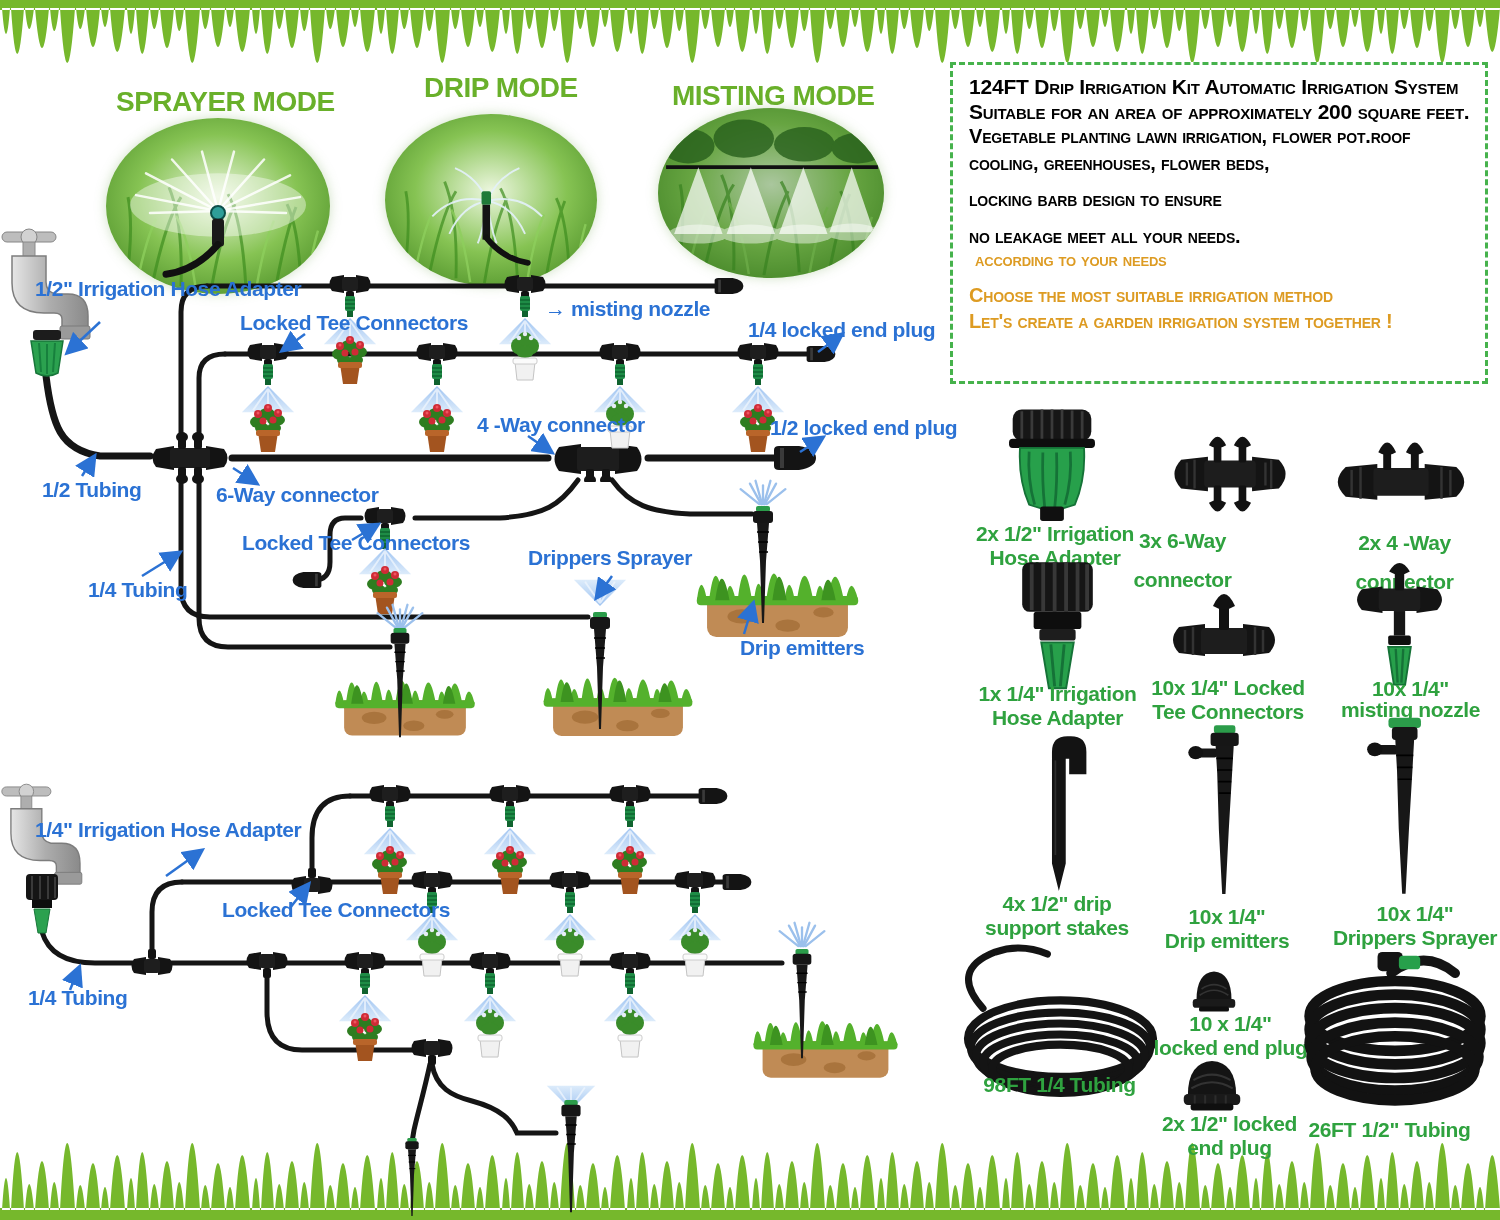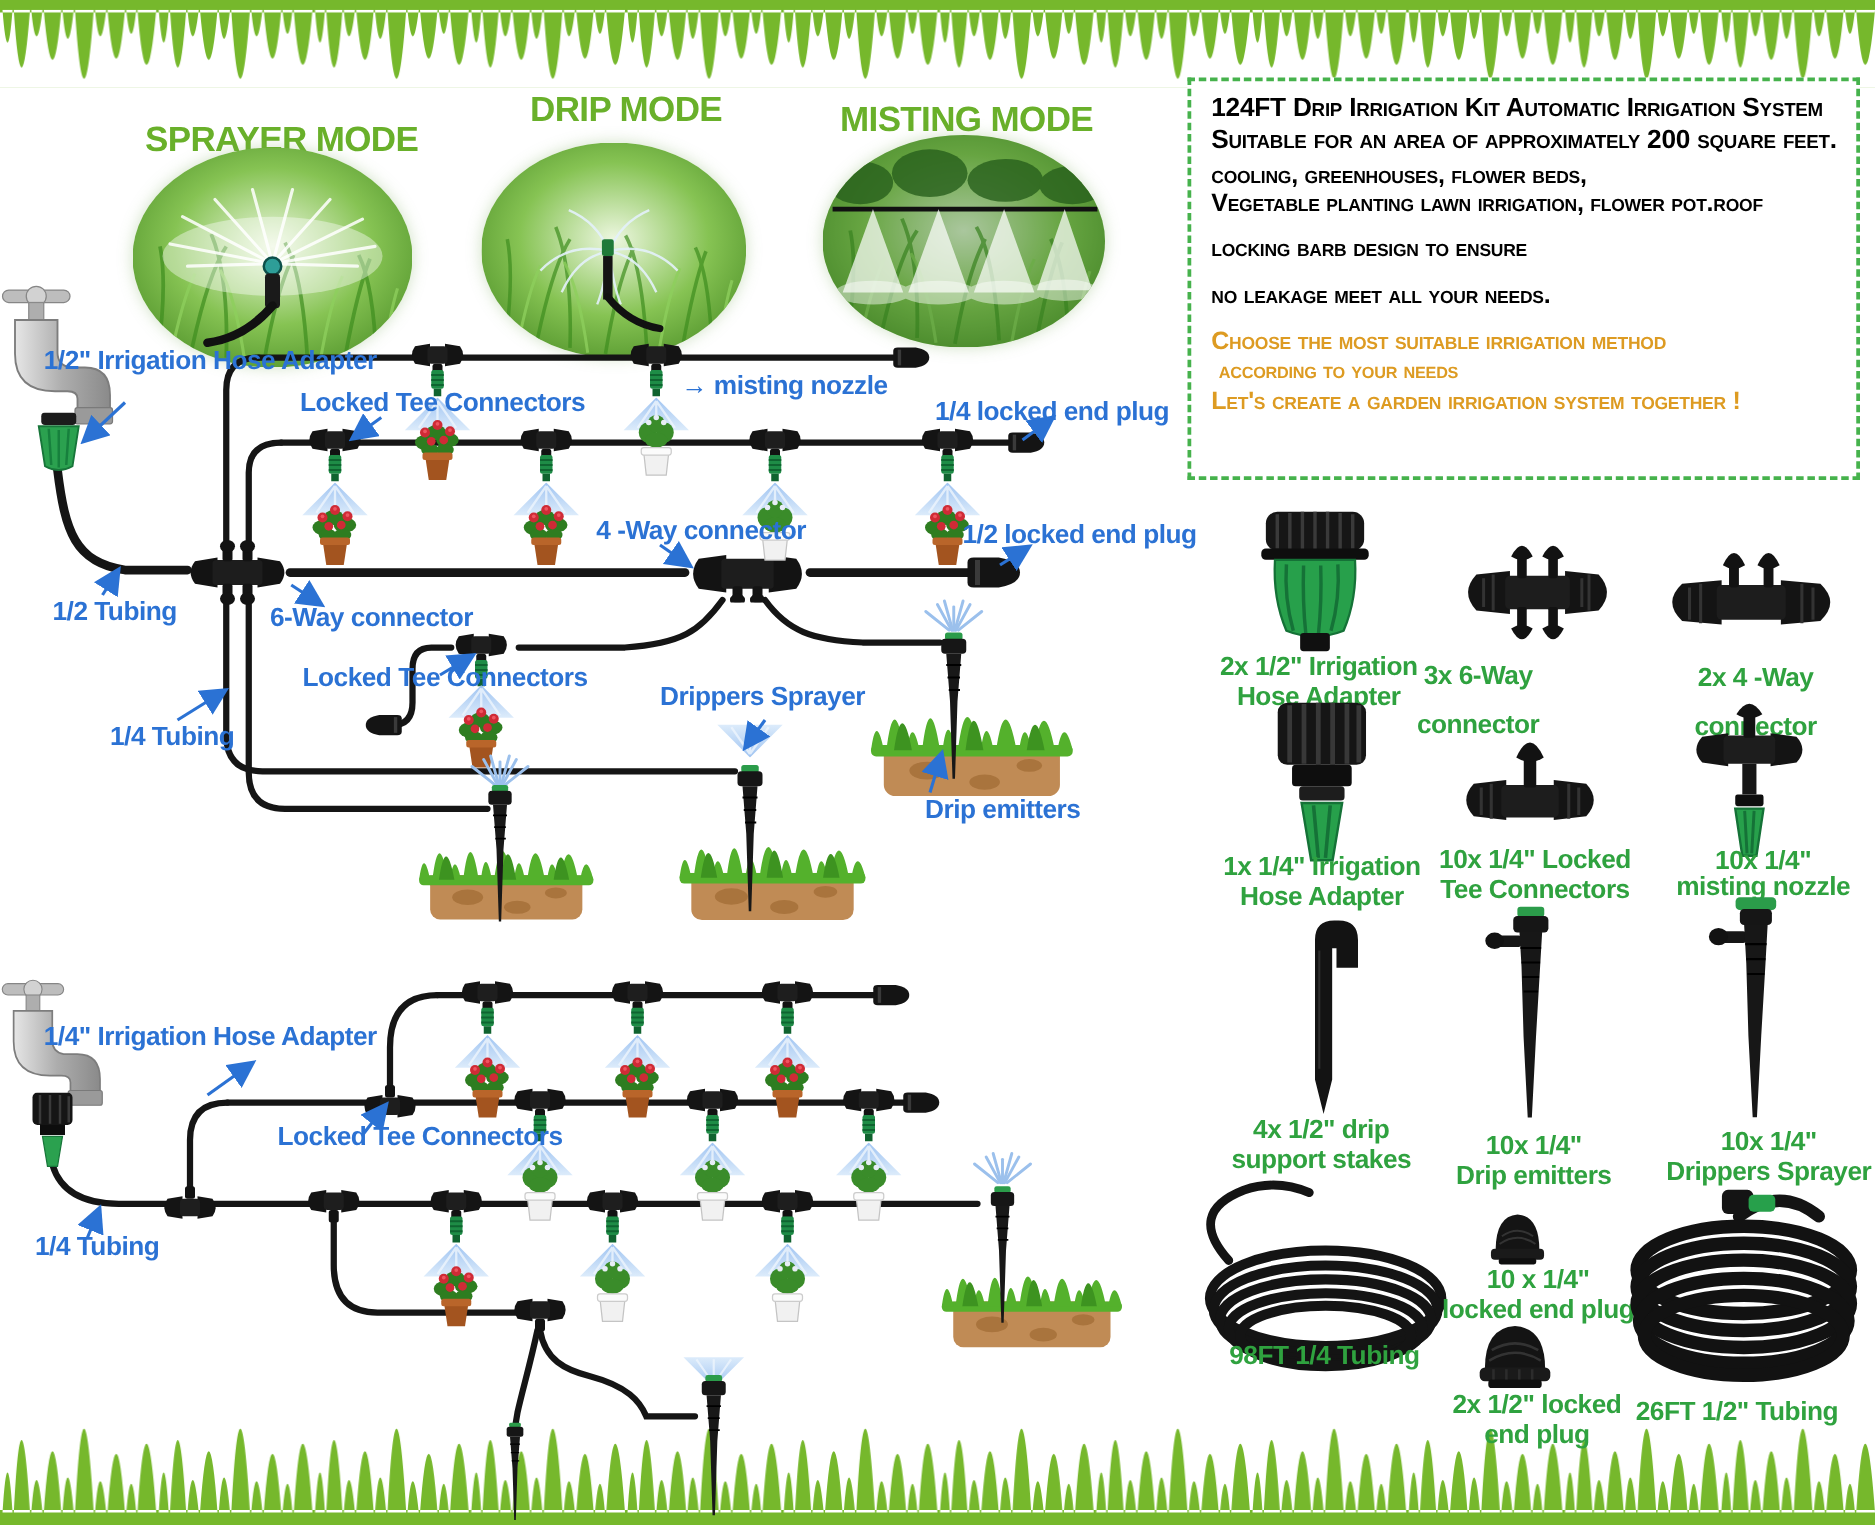--- a/index.html
+++ b/index.html
@@ -347,21 +347,21 @@
   <svg class="abs" style="left:0;top:0" width="1500" height="70">
     <rect width="1500" height="70" fill="url(#gtop)"></rect>
   </svg>
 
   <svg class="abs" style="left:0;top:1136" width="1500" height="84">
     <g transform="translate(0,84) scale(1,-1)">
         <rect width="1500" height="84" fill="url(#gbot)"></rect>
       </g>
   </svg>
 
-  <div class="mode" style="left:116px;top:96px">SPRAYER MODE</div>
+  <div class="mode" style="left:116px;top:86px">SPRAYER MODE</div>
   <div class="mode" style="left:424px;top:72px">DRIP MODE</div>
   <div class="mode" style="left:672px;top:80px">MISTING MODE</div>
 
   <div class="photo" style="left:106px;top:118px;width:224px;height:176px">
     <svg width="224" height="176" viewBox="0 0 224 178" preserveAspectRatio="none">
       <use href="#s-pgr" width="224" height="178"></use>
       <ellipse cx="112" cy="88" rx="88" ry="32" fill="#ffffff" opacity=".4"></ellipse>
       <g stroke="#ffffff" stroke-width="2.5" opacity=".85" stroke-linecap="round">
         <path d="M112 94 L30 78"></path>
           <path d="M112 94 L40 56"></path>
@@ -419,26 +419,26 @@
           <ellipse cx="92" cy="132" rx="30" ry="10"></ellipse>
         <ellipse cx="144" cy="132" rx="30" ry="10"></ellipse>
           <ellipse cx="192" cy="130" rx="26" ry="9"></ellipse>
       </g>
     </svg>
   </div>
 
   <div class="info">
     <div class="il i0">124FT Drip Irrigation Kit Automatic Irrigation System</div>
     <div class="il i1">Suitable for an area of approximately 200 square feet.</div>
+    <div class="il i3">Vegetable planting lawn irrigation, flower pot.roof</div>
     <div class="il i4">cooling, greenhouses, flower beds,</div>
-    <div class="il i3">Vegetable planting lawn irrigation, flower pot.roof</div>
     <div class="il i5">locking barb design to ensure</div>
     <div class="il i6">no leakage meet all your  needs.</div>
+    <div class="il i8 orange">according to your needs</div>
     <div class="il i7 orange">Choose the most suitable irrigation method</div>
-    <div class="il i8 orange">according to your needs</div>
     <div class="il i9 orange">Let's create a garden irrigation system together !</div>
   </div>
 
   <svg class="abs" style="left:0;top:212px" width="960" height="560" viewBox="0 212 960 560">
     <g stroke="#151515" fill="none" stroke-linecap="round">
       <path d="M46 376 C 52 425, 60 450, 100 456 L150 456" stroke-width="7"></path>
       <path d="M232 458 L548 458" stroke-width="7"></path>
       <path d="M648 458 L775 458" stroke-width="7"></path>
       <path d="M181 436 L181 312 Q181 286 207 286" stroke-width="5"></path>
       <path d="M199 436 L199 378 Q199 354 225 354" stroke-width="5"></path>

